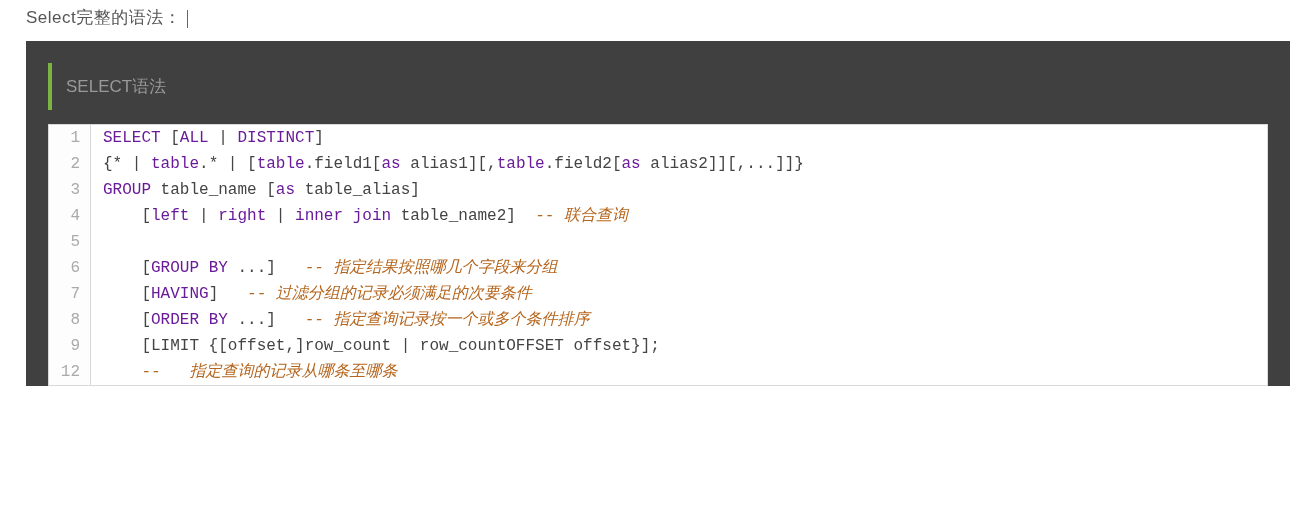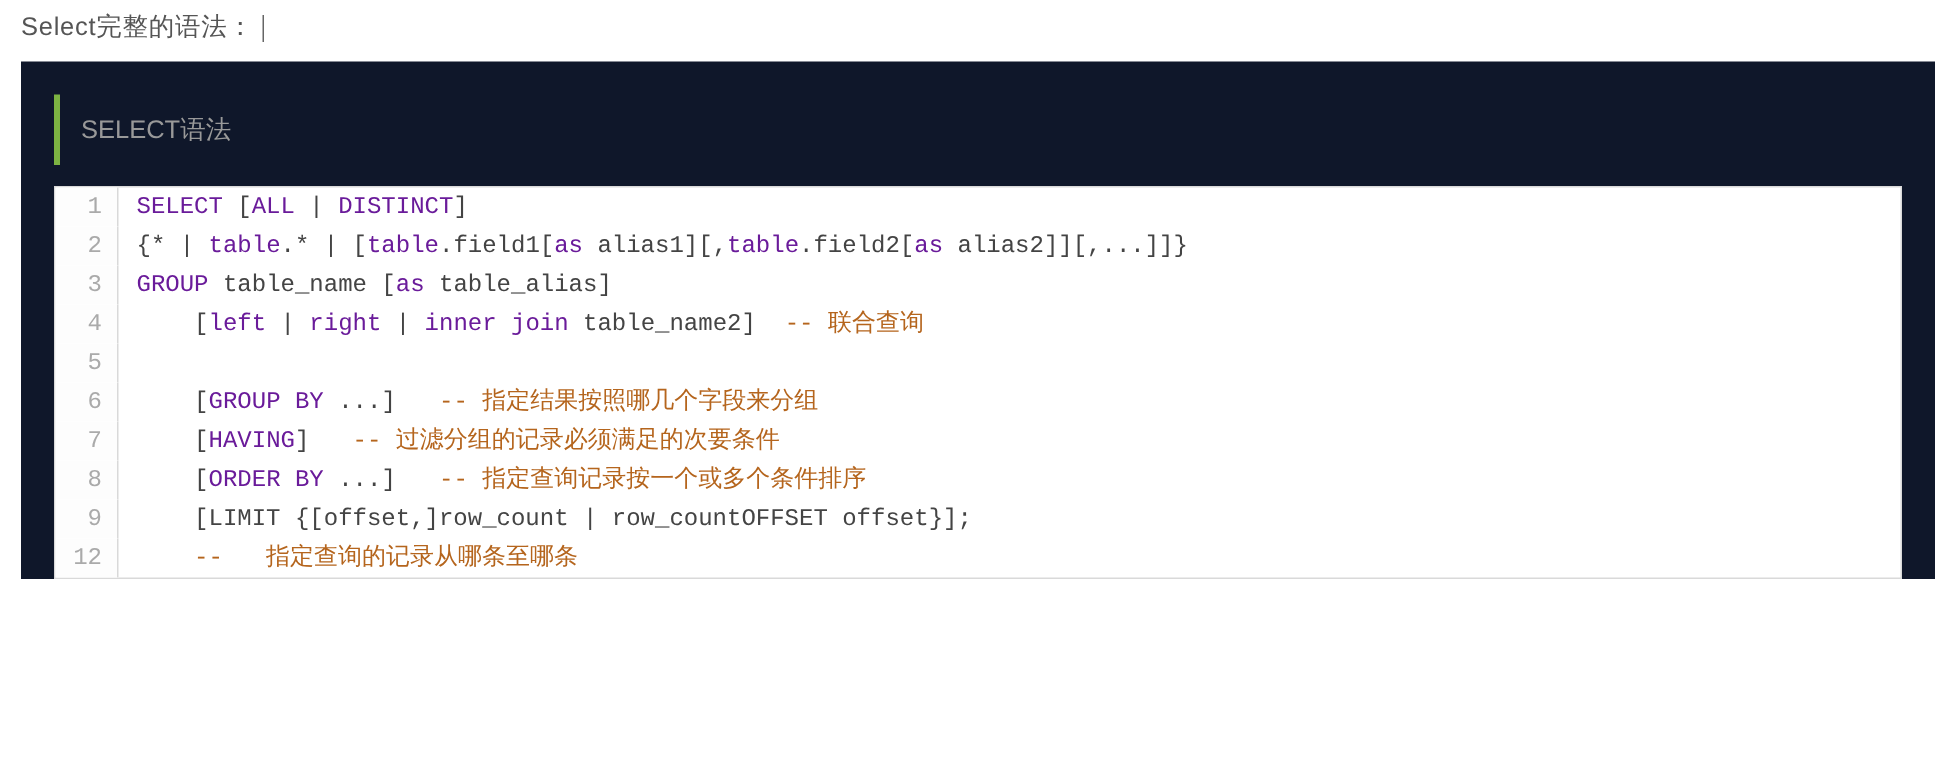--- a/index.html
+++ b/index.html
@@ -4,39 +4,39 @@
 <style>
   * { box-sizing: border-box; }
   body {
     margin: 0;
     padding: 0;
     font-family: "Microsoft YaHei", Arial, sans-serif;
     background: #ffffff;
     width: 1300px;
   }
   .outer {
-    padding: 0 10px 10px 14px;
+    padding: 0 10px 10px 26px;
   }
   .heading {
     font-size: 17px;
     color: #555;
     margin: 6px 0 12px 0;
     font-weight: normal;
     letter-spacing: 0.5px;
   }
   .heading .cursor {
     display: inline-block;
     width: 1px;
     height: 18px;
     background: #666;
     vertical-align: middle;
     margin-left: 6px;
   }
   .gray-panel {
-    background: #0f172a;
+    background: #404040;
     padding: 22px 22px 0 22px;
   }
   .quote-box {
     border-left: 4px solid #7cb342;
     padding: 12px 14px;
     color: #999999;
     font-size: 17px;
     background: transparent;
     margin-bottom: 14px;
   }
@@ -61,21 +61,21 @@
     flex-shrink: 0;
     background: #fdfdfd;
   }
   .code {
     padding-left: 12px;
     white-space: pre;
     color: #444;
   }
   .kw   { color: #6a1b9a; }   
   .plain{ color: #444444; }
-  .cmt  { color: #b5651d; }   
+  .cmt  { color: #b5651d; font-style: italic; }   
 </style>
 </head>
 <body>
 
 <div class="outer">
   <div class="heading">
     <span>Select完整的语法：</span><span class="cursor"></span>
   </div>
 
   <div class="gray-panel">

